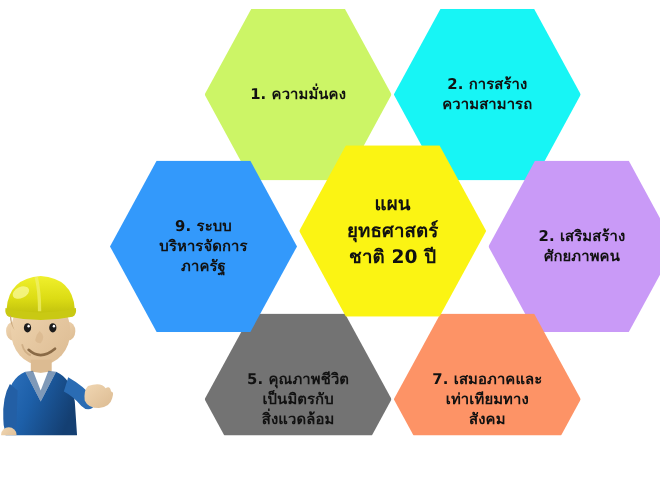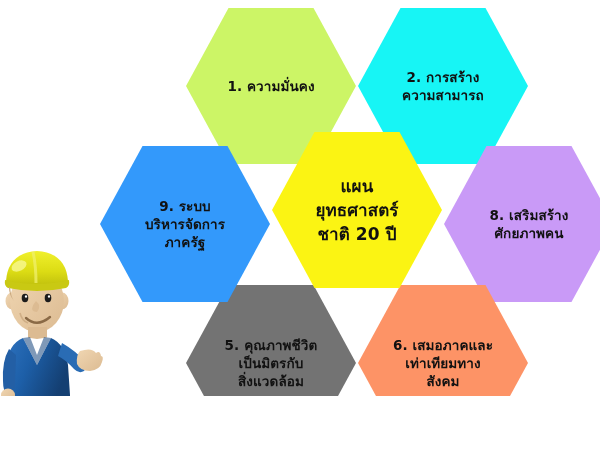--- a/index.html
+++ b/index.html
@@ -141,26 +141,26 @@
   <div class="hex hex-1" style="background: rgb(204, 245, 102);">
     <div class="hex-label">1. ความมั่นคง</div>
   </div>
 
   <div class="hex hex-2" style="background: rgb(23, 245, 245);">
     <div class="hex-label">2. การสร้าง
 ความสามารถ</div>
   </div>
 
   <div class="hex hex-3" style="background: rgb(201, 154, 247);">
-    <div class="hex-label">8. เสริมสร้าง
+    <div class="hex-label">2. เสริมสร้าง
 ศักยภาพคน</div>
   </div>
 
   <div class="hex hex-4" style="background: rgb(253, 147, 102);">
-    <div class="hex-label">6. เสมอภาคและ
+    <div class="hex-label">7. เสมอภาคและ
 เท่าเทียมทาง
 สังคม</div>
   </div>
 
   <div class="hex hex-5" style="background: #737373;">
     <div class="hex-label">5. คุณภาพชีวิต
 เป็นมิตรกับ
 สิ่งแวดล้อม</div>
   </div>
 

